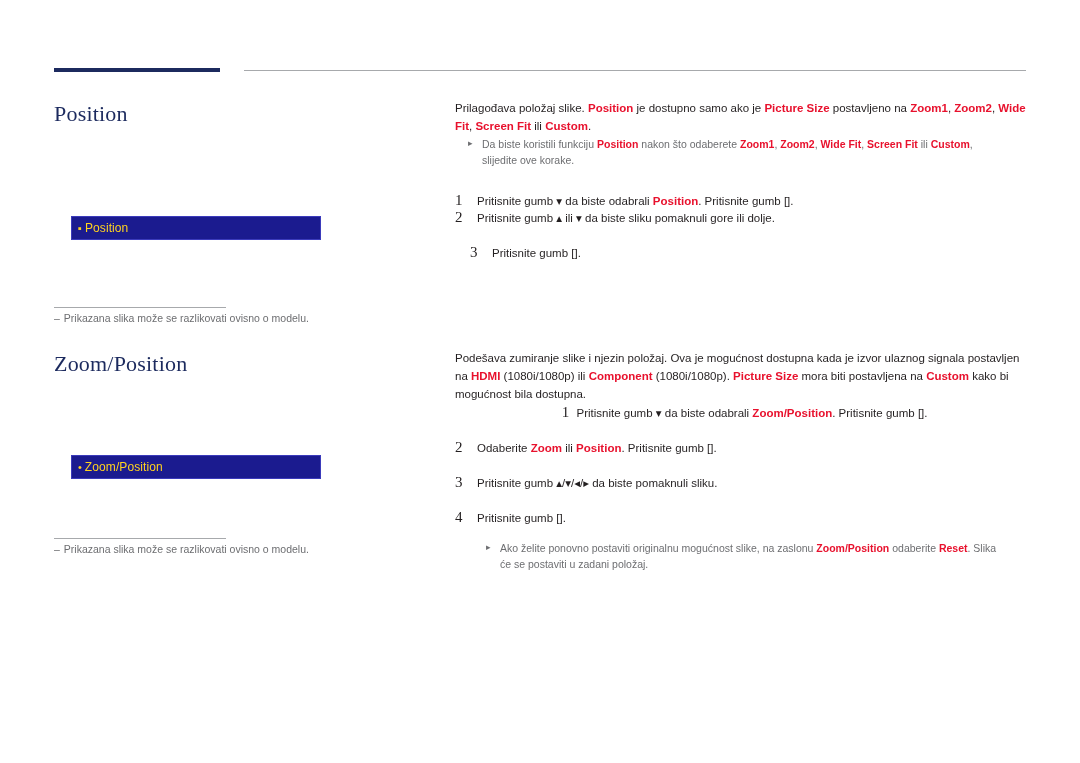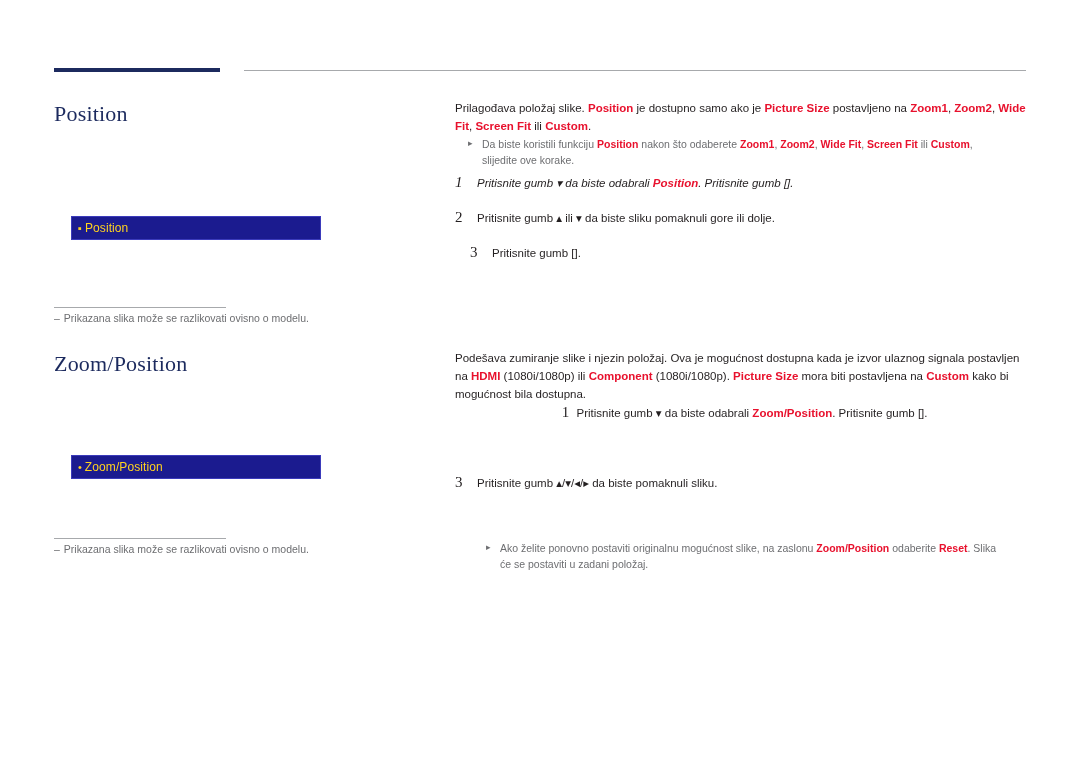--- a/index.html
+++ b/index.html
@@ -161,21 +161,21 @@
     <span class="dash">–</span><span>Prikazana slika može se razlikovati ovisno o modelu.</span>
   </div>
 
   <div class="para" style="left:455px; top:100px;" id="intro-0"><span>Prilagođava položaj slike. </span><span class="red bold">Position</span><span> je dostupno samo ako je </span><span class="red bold">Picture Size</span><span> postavljeno na </span><span class="red bold">Zoom1</span><span>, </span><span class="red bold">Zoom2</span><span>, </span><span class="red bold">Wide Fit</span><span>, </span><span class="red bold">Screen Fit</span><span> ili </span><span class="red bold">Custom</span><span>.</span></div>
 
   <div class="subnote" style="left:468px; top:137px; width:530px;">
     <span class="arrow">▸</span>
     <span id="subnote-0"><span>Da biste koristili funkciju </span><span class="red bold">Position</span><span> nakon što odaberete </span><span class="red bold">Zoom1</span><span>, </span><span class="red bold">Zoom2</span><span>, </span><span class="red bold">Wide Fit</span><span>, </span><span class="red bold">Screen Fit</span><span> ili </span><span class="red bold">Custom</span><span>, slijedite ove korake.</span></span>
   </div>
 
-  <div class="step" style="left:455px; top:172px;font-style:italic;">
+  <div class="step" style="left:455px; top:190px;">
     <span class="num">1</span><span class="txt" id="step-0-0"><span>Pritisnite gumb </span><span>▾</span><span> da biste odabrali </span><span class="red bold">Position</span><span>. Pritisnite gumb </span><span>[]</span><span>.</span></span>
   </div>
   <div class="step" style="left:455px; top:207px;">
     <span class="num">2</span><span class="txt" id="step-0-1"><span>Pritisnite gumb </span><span>▴</span><span> ili </span><span>▾</span><span> da biste sliku pomaknuli gore ili dolje.</span></span>
   </div>
   <div class="step" style="left:470px; top:242px;">
     <span class="num">3</span><span class="txt" id="step-0-2"><span>Pritisnite gumb </span><span>[]</span><span>.</span></span>
   </div>
 
   <h1 class="section-title" style="position:absolute; left:54px; top:351px;">Zoom/Position</h1>
@@ -188,22 +188,28 @@
   <div class="note-rule" style="left:54px; top:538px;"></div>
   <div class="note-text" style="left:54px; top:543px;">
     <span class="dash">–</span><span>Prikazana slika može se razlikovati ovisno o modelu.</span>
   </div>
 
   <div class="para" style="left:455px; top:350px;" id="intro-1"><span>Podešava zumiranje slike i njezin položaj. Ova je mogućnost dostupna kada je izvor ulaznog signala postavljen na </span><span class="red bold">HDMI</span><span> (1080i/1080p) ili </span><span class="red bold">Component</span><span> (1080i/1080p). </span><span class="red bold">Picture Size</span><span> mora biti postavljena na </span><span class="red bold">Custom</span><span> kako bi mogućnost bila dostupna.</span></div>
 
   <div class="step" style="left:455px; top:402px;text-align:center;">
     <span class="num">1</span><span class="txt" id="step-1-0"><span>Pritisnite gumb </span><span>▾</span><span> da biste odabrali </span><span class="red bold">Zoom/Position</span><span>. Pritisnite gumb </span><span>[]</span><span>.</span></span>
   </div>
+  <div class="step" style="left:455px; top:437px;">
+    <span class="num">2</span><span class="txt" id="step-1-1"><span>Odaberite </span><span class="red bold">Zoom</span><span> ili </span><span class="red bold">Position</span><span>. Pritisnite gumb </span><span>[]</span><span>.</span></span>
+  </div>
   <div class="step" style="left:455px; top:472px;">
     <span class="num">3</span><span class="txt" id="step-1-2"><span>Pritisnite gumb </span><span>▴/▾/◂/▸</span><span> da biste pomaknuli sliku.</span></span>
+  </div>
+  <div class="step" style="left:455px; top:507px;">
+    <span class="num">4</span><span class="txt" id="step-1-3"><span>Pritisnite gumb </span><span>[]</span><span>.</span></span>
   </div>
 
   <div class="subnote" style="left:486px; top:541px; width:520px;">
     <span class="arrow">▸</span>
     <span id="subnote-1"><span>Ako želite ponovno postaviti originalnu mogućnost slike, na zaslonu </span><span class="red bold">Zoom/Position</span><span> odaberite </span><span class="red bold">Reset</span><span>. Slika će se postaviti u zadani položaj.</span></span>
   </div>
 
 </div>
 
 </body></html>

